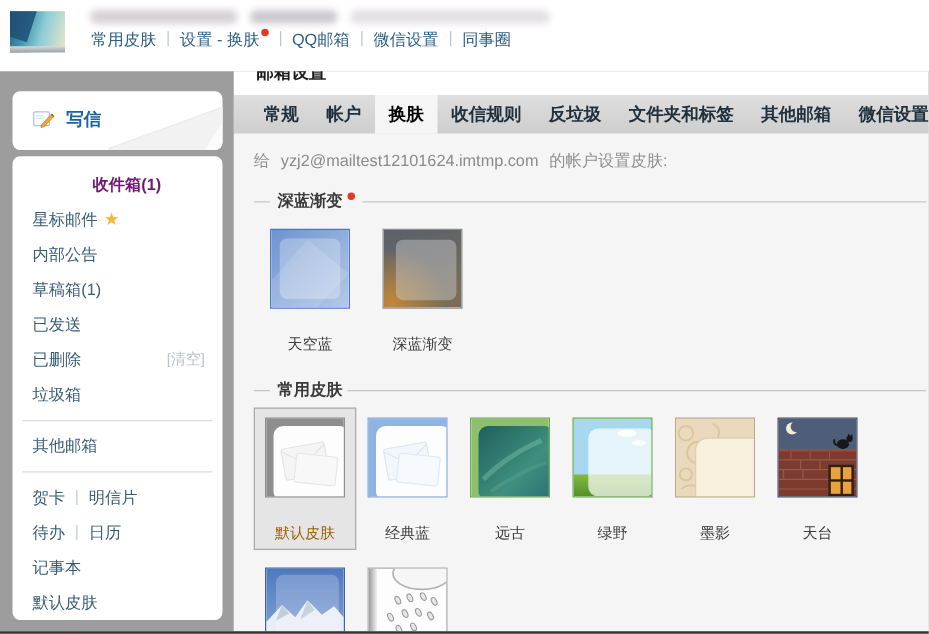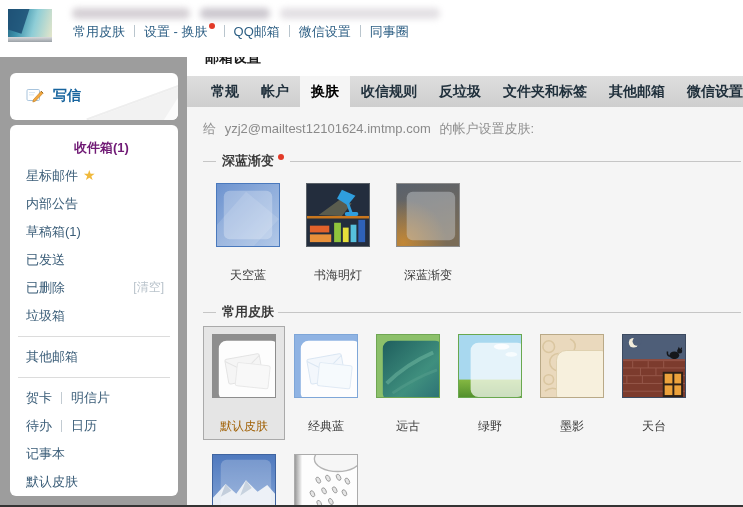--- a/index.html
+++ b/index.html
@@ -186,37 +186,20 @@
                     <stop offset="1" stop-color="#b3c9e8"></stop>
                   </linearGradient>
                 </defs>
                 <rect width="64" height="64" fill="url(#gsky)"></rect>
                 <polygon points="0,42 30,8 64,36 38,64 0,64" fill="#ffffff" opacity="0.13"></polygon>
                 <rect x="7" y="7" width="50" height="50" rx="6" fill="#ffffff" opacity="0.28"></rect>
               </svg></span>
           <span class="skin-name">天空蓝</span>
         </div>
         <div class="skin">
-          <span class="thumb b-dark"><svg width="62" height="62" viewBox="0 0 64 64" preserveAspectRatio="none">
-                <rect width="64" height="64" fill="#232d3d"></rect>
-                <polygon points="34,16 12,32 36,33 46,20" fill="#e8d87a" opacity="0.28"></polygon>
-                <path d="M36 6 L50 12 L42 22 L31 15 Z" fill="#2f9ede"></path>
-                <path d="M42 20 L46 31" stroke="#2f9ede" stroke-width="3" fill="none"></path>
-                <rect x="39" y="29" width="14" height="4" rx="2" fill="#2f9ede"></rect>
-                <rect x="0" y="33" width="64" height="2.6" fill="#c8761e"></rect>
-                <rect x="3" y="43" width="20" height="7" fill="#e2622b"></rect>
-                <rect x="3" y="52" width="22" height="8" fill="#e8903a"></rect>
-                <rect x="28" y="40" width="7" height="20" fill="#8fc43c"></rect>
-                <rect x="37" y="45" width="6" height="15" fill="#e6df3a"></rect>
-                <rect x="45" y="42" width="6" height="18" fill="#56c0dc"></rect>
-                <rect x="53" y="37" width="7" height="23" fill="#2f62b8"></rect>
-              </svg></span>
-          <span class="skin-name">书海明灯</span>
-        </div>
-        <div class="skin">
           <span class="thumb b-gray"><svg width="62" height="62" viewBox="0 0 64 64" preserveAspectRatio="none">
                 <defs>
                   <linearGradient id="gdeep" x1="0" y1="0" x2="0.3" y2="1">
                     <stop offset="0" stop-color="#59616c"></stop>
                     <stop offset="1" stop-color="#7a6c57"></stop>
                   </linearGradient>
                   <radialGradient id="gglow" cx="0.1" cy="0.95" r="0.7">
                     <stop offset="0" stop-color="#cf8c30" stop-opacity="0.85"></stop>
                     <stop offset="1" stop-color="#cf8c30" stop-opacity="0"></stop>
                   </radialGradient>

